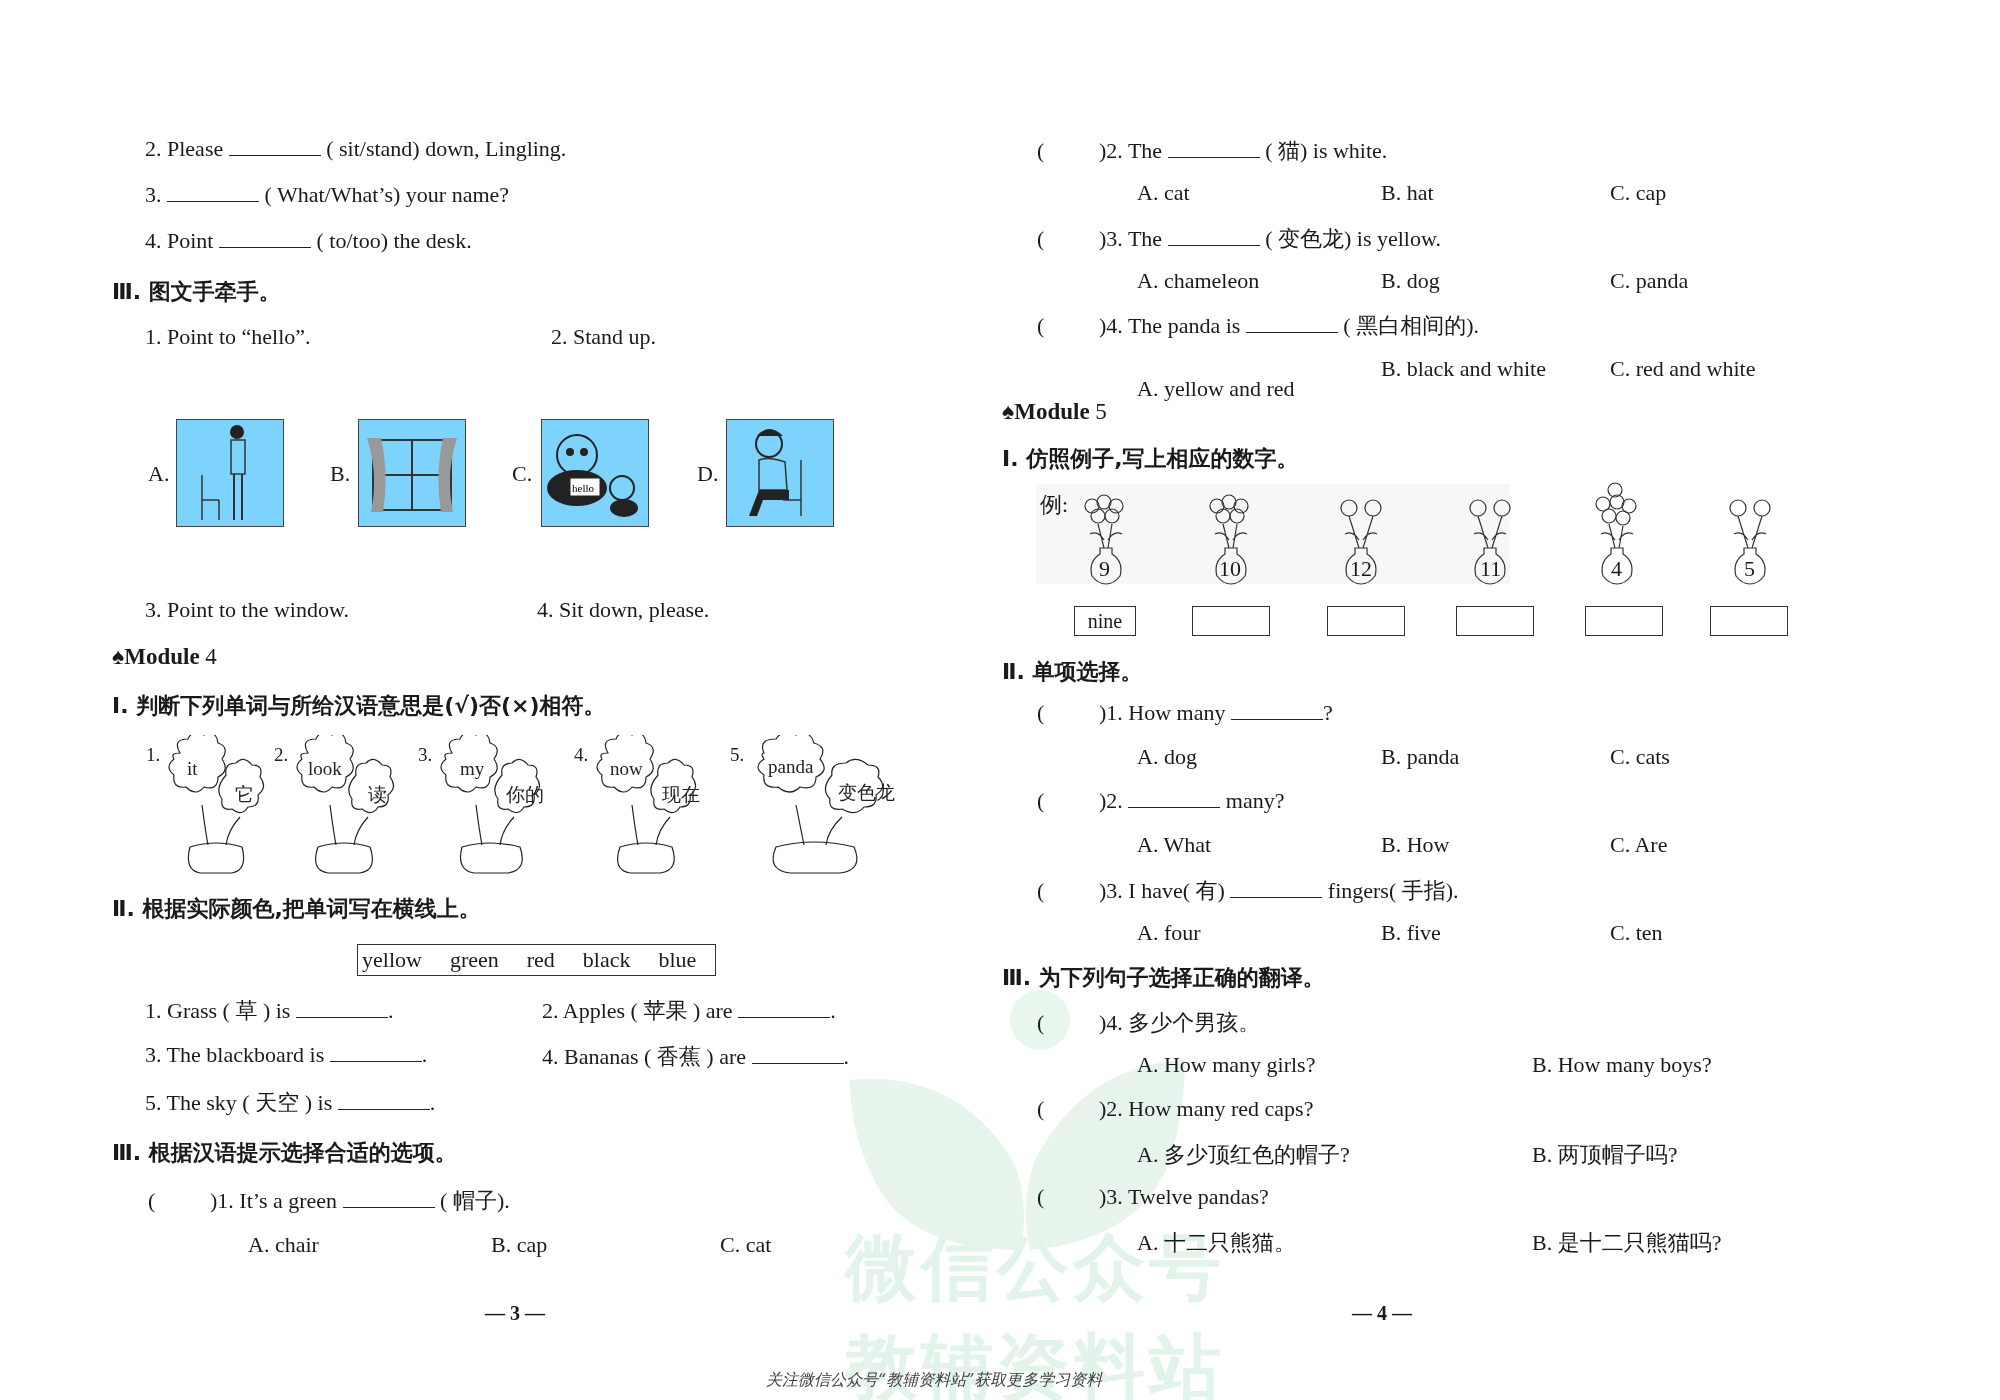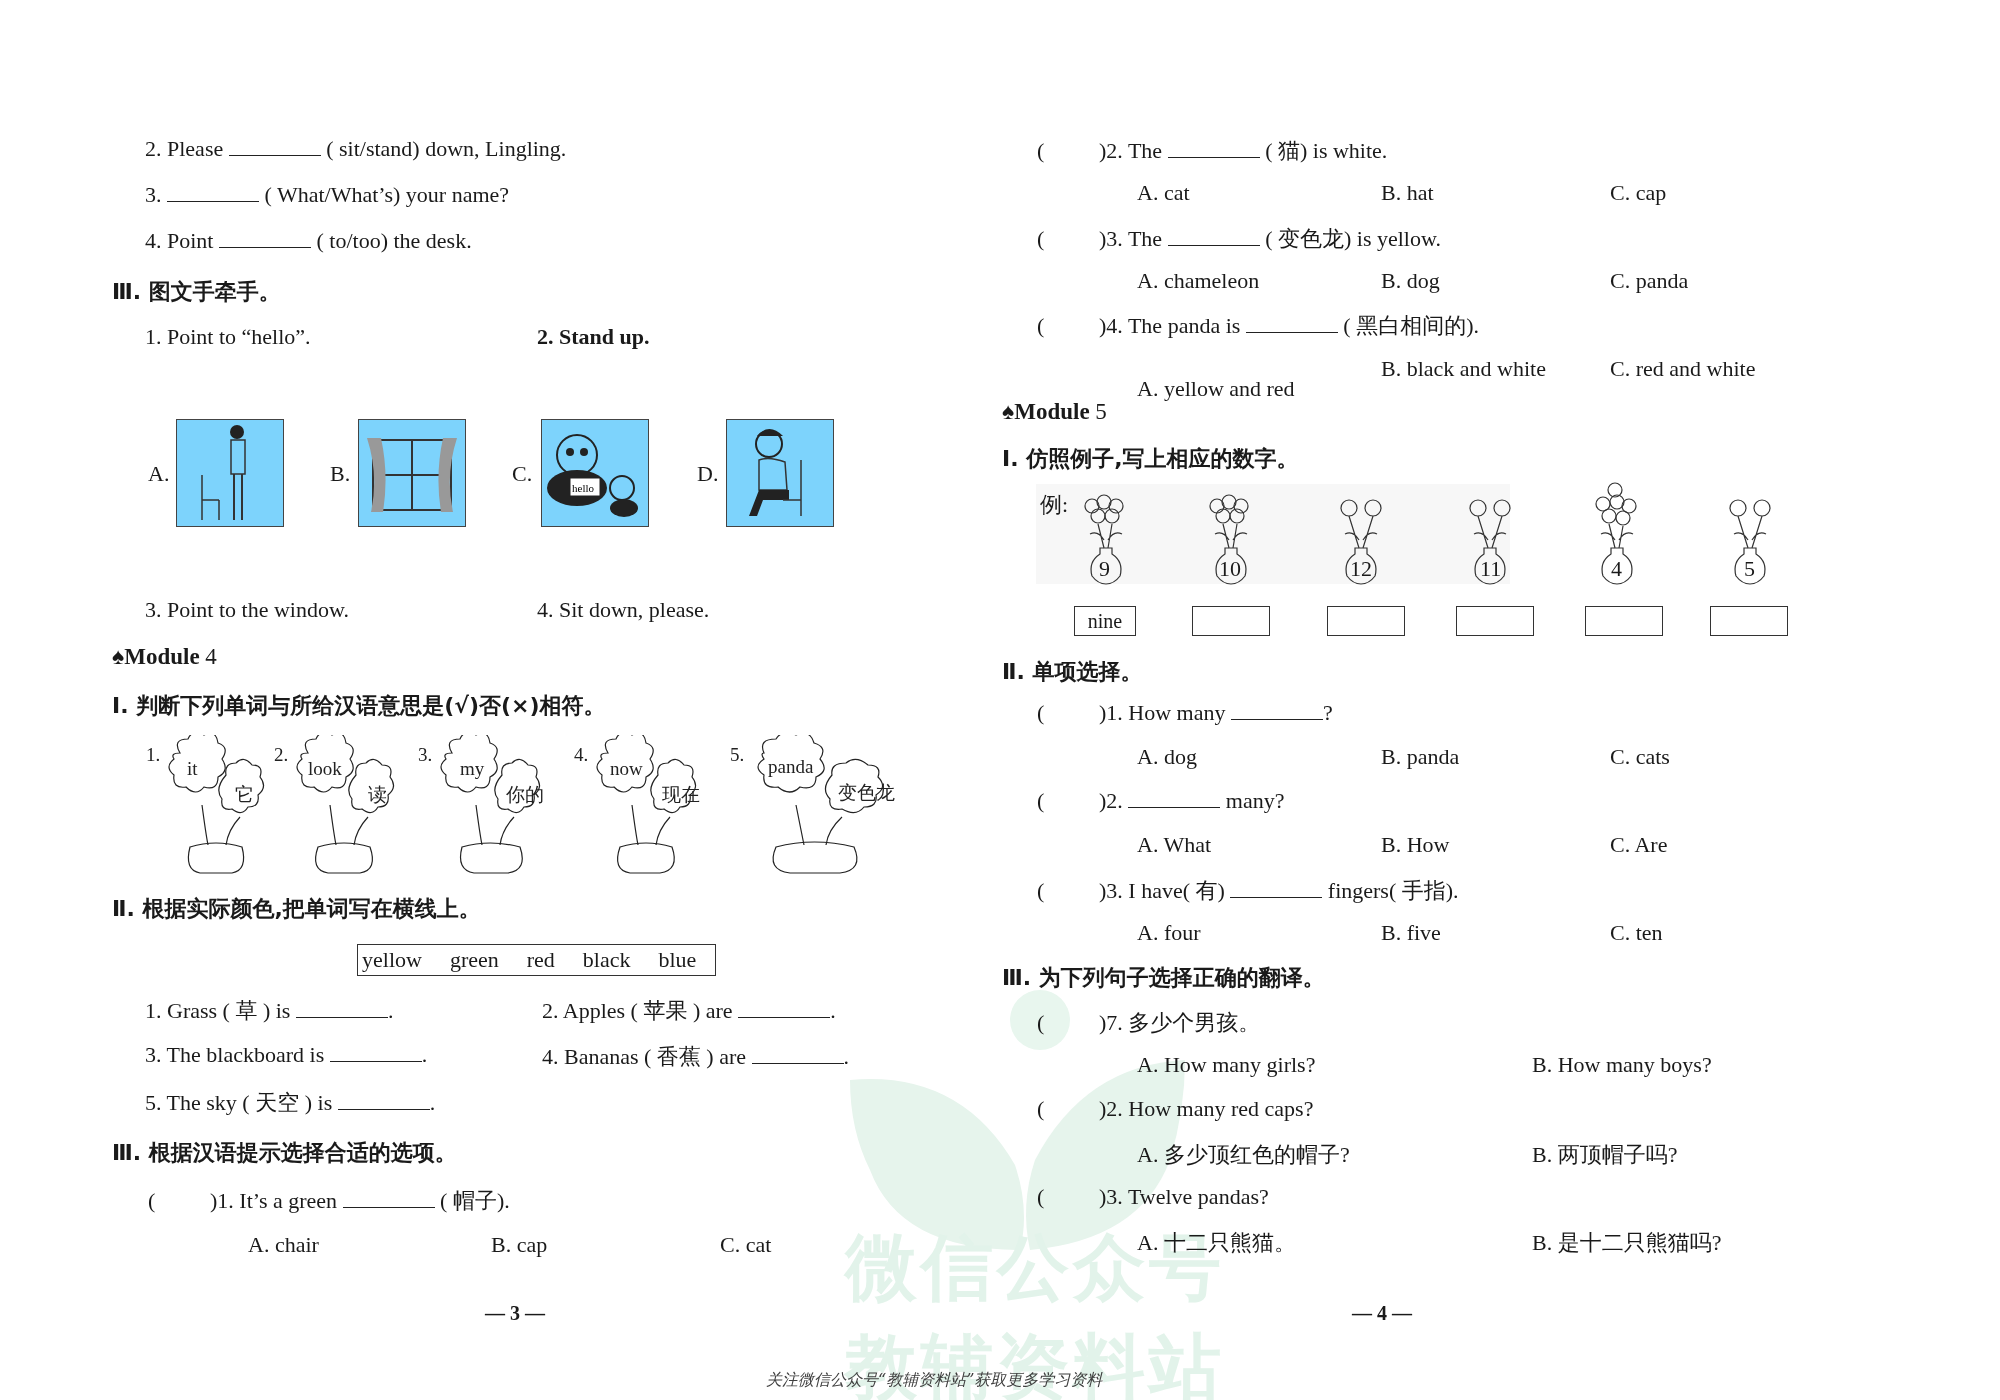--- a/index.html
+++ b/index.html
@@ -52,21 +52,21 @@
 </div>
 <div class="abs t" style="left:145px;top:228px;">
   <span>4.</span>
   <span>Point</span>
   <span class="blank" style="width:92px;"></span>
   <span>( to/too)  the desk.</span>
 </div>
 
 <div class="abs h" style="left:112px;top:277px;">Ⅲ. 图文手牵手。</div>
 <div class="abs t" style="left:145px;top:324px;">1. Point to “hello”.</div>
-<div class="abs t" style="left:537px;top:324px;font-weight:bold;">2. Stand up.</div>
+<div class="abs t" style="left:551px;top:324px;">2. Stand up.</div>
 
 <div class="pic-label" style="left:148px;top:461px;">A.</div>
 <div class="pic-box" style="left:176px;top:419px;">
   <svg width="106" height="106" viewBox="0 0 106 106">
     <circle cx="60" cy="12" r="7" fill="#222"></circle>
     <rect x="54" y="20" width="14" height="34" fill="none" stroke="#333" stroke-width="1.5"></rect>
     <line x1="57" y1="54" x2="57" y2="100" stroke="#333" stroke-width="2"></line>
     <line x1="65" y1="54" x2="65" y2="100" stroke="#333" stroke-width="2"></line>
     <line x1="25" y1="55" x2="25" y2="100" stroke="#333" stroke-width="1.5"></line>
     <line x1="25" y1="80" x2="42" y2="80" stroke="#333" stroke-width="1.5"></line>
@@ -345,21 +345,21 @@
   <span class="blank" style="width:92px;"></span>
   <span>fingers( 手指).</span>
 </div>
 <div class="abs t" style="left:1137px;top:920px;">A. four</div>
 <div class="abs t" style="left:1381px;top:920px;">B. five</div>
 <div class="abs t" style="left:1610px;top:920px;">C. ten</div>
 
 <div class="abs h" style="left:1002px;top:963px;">Ⅲ. 为下列句子选择正确的翻译。</div>
 
 <div class="abs t" style="left:1037px;top:1008px;">
-  <span style="display:inline-block;width:62px;">(</span><span>)7. 多少个男孩。</span>
+  <span style="display:inline-block;width:62px;">(</span><span>)4. 多少个男孩。</span>
 </div>
 <div class="abs t" style="left:1137px;top:1052px;">A. How many girls?</div>
 <div class="abs t" style="left:1532px;top:1052px;">B. How many boys?</div>
 
 <div class="abs t" style="left:1037px;top:1096px;">
   <span style="display:inline-block;width:62px;">(</span><span>)2. How many red caps?</span>
 </div>
 <div class="abs t" style="left:1137px;top:1140px;">A. 多少顶红色的帽子?</div>
 <div class="abs t" style="left:1532px;top:1140px;">B. 两顶帽子吗?</div>
 

